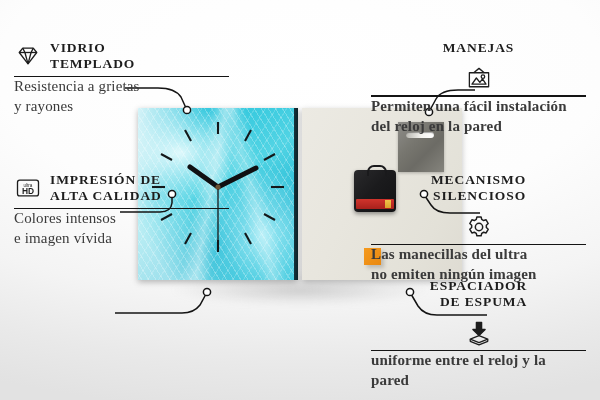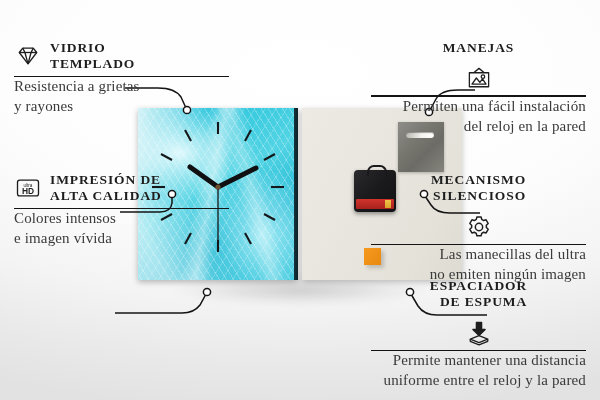--- a/index.html
+++ b/index.html
@@ -122,21 +122,21 @@
   .feature .desc{
     font-family:"Liberation Serif",serif;
     font-size:15px;line-height:1.32;color:#3a3a3a;
     letter-spacing:.15px;
   }
   .feature.left .head{justify-content:flex-start;}
   .feature.left .titles{text-align:left;}
   .feature.left .desc{text-align:left;}
   .feature.right .head{justify-content:flex-end;flex-direction:column;}
   .feature.right .titles{text-align:right;}
-  .feature.right .desc{text-align:right;}
+  .feature.right .desc{text-align:left;font-weight:bold;}
   .ficon{width:28px;height:28px;flex:0 0 28px;display:block;}
   .f1{left:14px;top:40px;}
   .f2{left:14px;top:172px;}
   .f3{left:14px;top:278px;}
   .f4{right:14px;top:40px;}
   .f5{right:14px;top:172px;}
   .f6{right:14px;top:278px;}
   .feature.right{left:auto;}
 </style>
 </head>
@@ -299,18 +299,17 @@
       <svg class="ficon" viewBox="0 0 32 32">
         <g fill="none" stroke="#1d1d1d" stroke-width="1.5" stroke-linejoin="round">
           <path d="M13 4 h6 v8 h4 l-7 7 -7-7 h4 Z" fill="#1d1d1d"></path>
           <path d="M16 19 L26 23 L16 27 L6 23 Z"></path>
           <path d="M6 23 v2.5 L16 29.5 L26 25.5 V23"></path>
         </g>
       </svg>
     </div>
     <div class="rule"></div>
     <div class="desc">
-      <div>Permite mantener una distancia</div>
       <div>uniforme entre el reloj y la pared</div>
     </div>
   </div>
 
 </div>
 
 </body></html>

